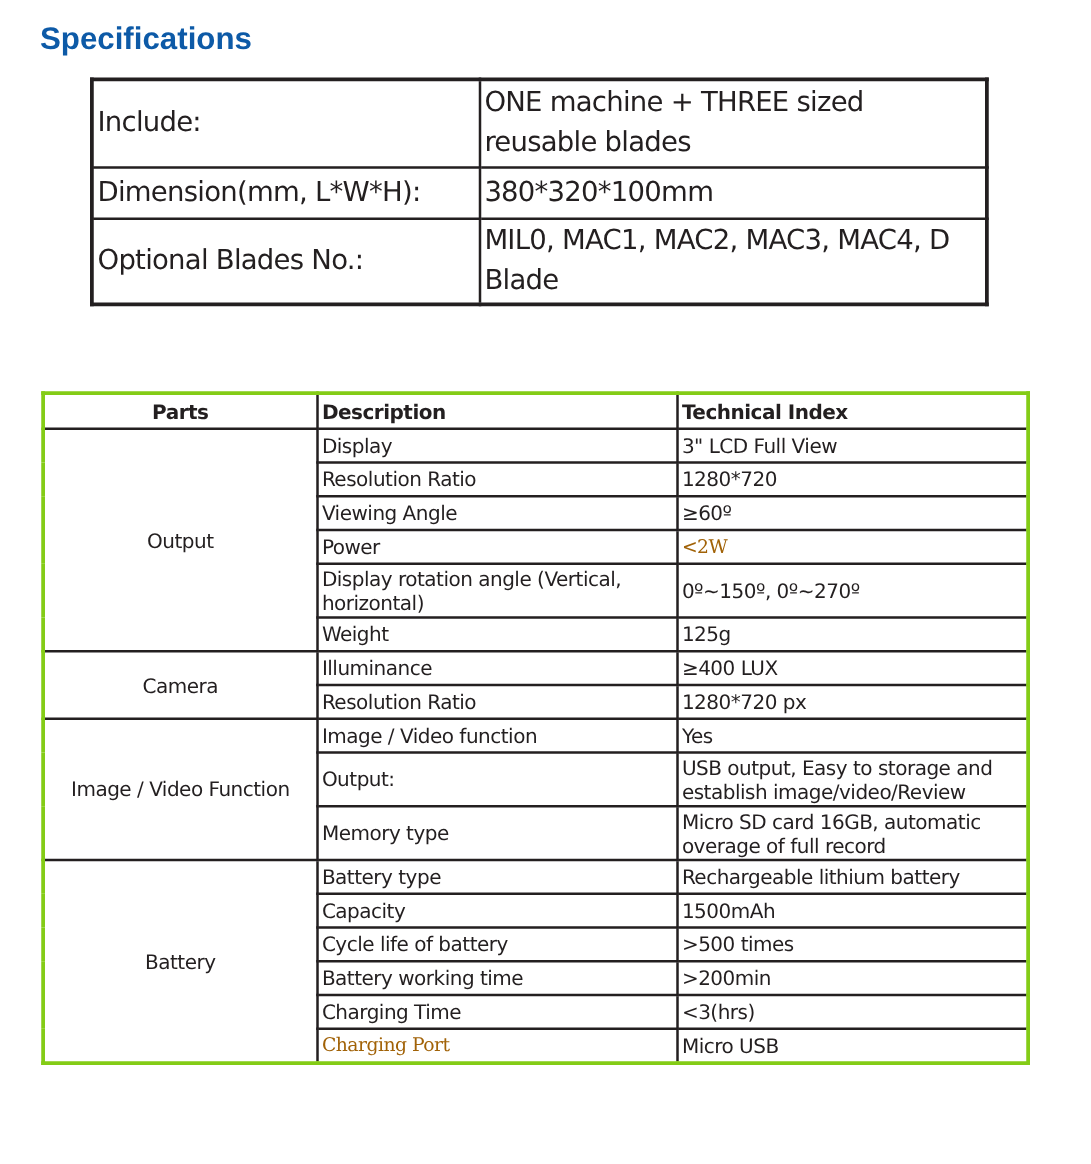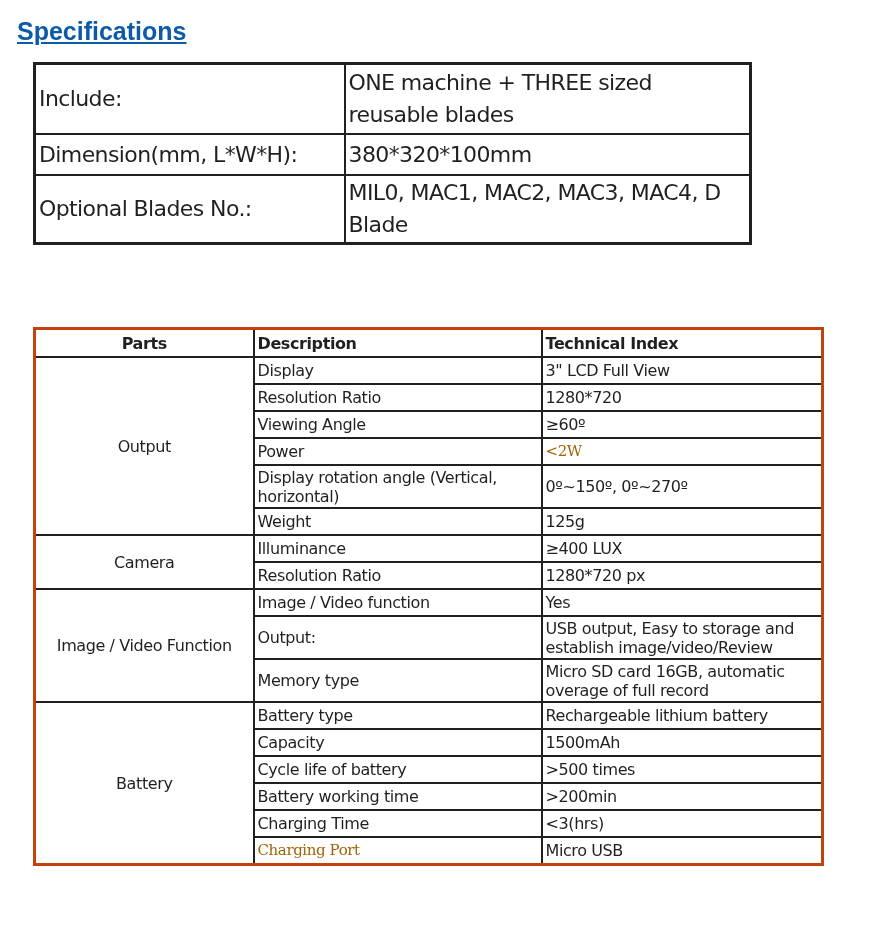--- a/index.html
+++ b/index.html
@@ -1,40 +1,40 @@
 <!DOCTYPE html>
 <html><head>
 <meta charset="utf-8">
 <style>
   html, body { margin: 0; padding: 0; background: #ffffff; }
   body { width: 873px; height: 931px; position: relative; overflow: hidden;
          font-family: "DejaVu Sans", sans-serif; color: #231f20; }
-  .title { position: absolute; left: 17px; top: 17px; margin: 0;
+  .title { position: absolute; left: 32px; top: 17px; margin: 0;
            font-family: "Liberation Sans", sans-serif; font-weight: bold;
-           font-size: 25px; color: #0d5aa7; letter-spacing: 0px; text-decoration: underline; }
+           font-size: 25px; color: #0d5aa7; letter-spacing: 0px; }
 
   
   .spec { position: absolute; left: 33px; top: 62px; width: 716px;
           border-collapse: collapse; table-layout: fixed;
           font-family: "DejaVu Sans", sans-serif; }
   .spec td { border: 2px solid #231f20; padding: 0 3px; vertical-align: middle;
              font-size: 22px; line-height: 32px; color: #231f20;
              letter-spacing: -0.6px; }
-  .spec { border: 3px solid #231f20; }
+  .spec { border: 3px solid #231f20; margin-left: 39px; }
   .spec col.c1 { width: 310px; }
   .spec col.c2 { width: 406px; }
   .spec tr.r1 td { height: 68px; }
   .spec tr.r2 td { height: 39px; }
   .spec tr.r3 td { height: 39px; }
   .spec tr.r4 td { height: 66px; }
 
   
-  .parts { position: absolute; left: 33px; top: 327px; width: 788px;
+  .parts { position: absolute; left: 33px; top: 313px; width: 788px;
            border-collapse: collapse; table-layout: fixed;
-           border: 3px solid #c2410c; }
+           border: 3px solid #84cc16; }
   .parts col.p1 { width: 219px; }
   .parts col.p2 { width: 288px; }
   .parts col.p3 { width: 281px; }
   .parts th, .parts td { border: 2px solid #231f20; padding: 0 3px;
            font-size: 16px; line-height: 19px; color: #231f20;
            letter-spacing: -0.4px; text-align: left; vertical-align: middle; }
   .parts th { font-weight: bold; height: 26px; }
   .parts th.center { text-align: center; }
   .parts td.group { text-align: center; border-right: 2px solid #231f20; }
   .parts td.desc { border-left: 1px solid #231f20; margin-top: 48px; }

